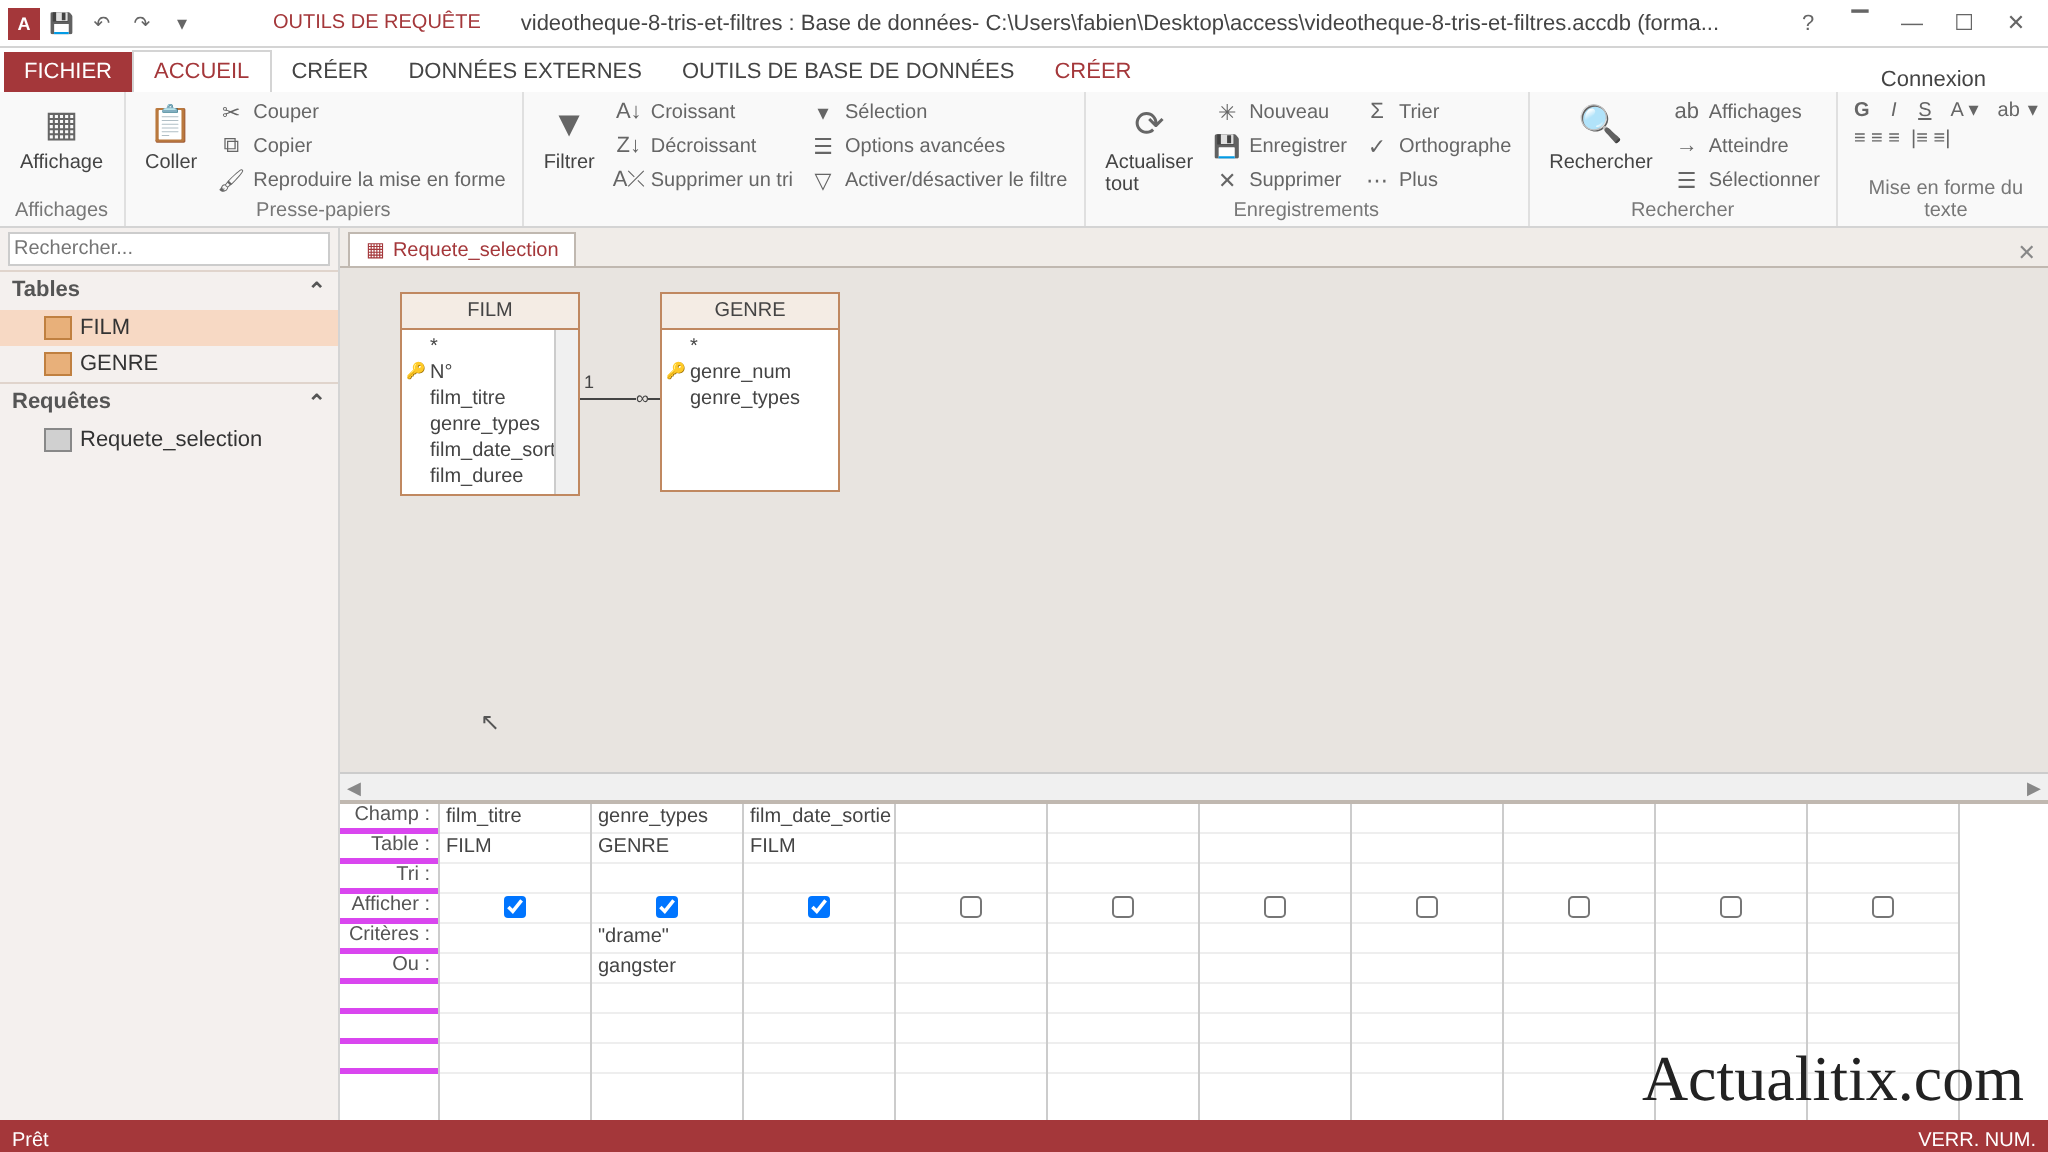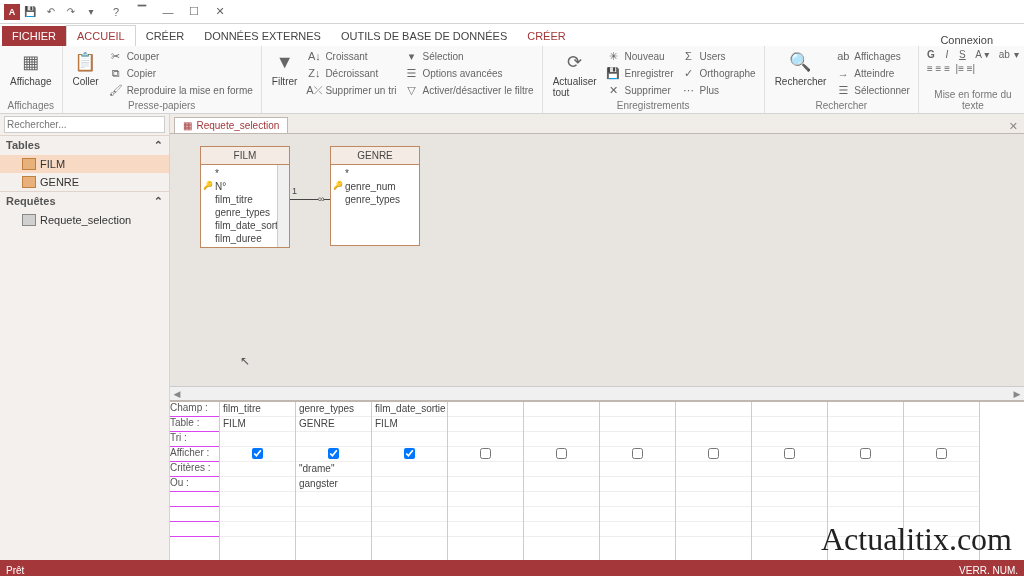--- a/index.html
+++ b/index.html
@@ -60,21 +60,21 @@
 .tablebox-body { padding:2px; font-size:10px; max-height:90px; overflow:hidden; position:relative; }
 .tablebox-field { padding:1px 4px 1px 12px; position:relative; }
 .tablebox-field.key::before { content:"🔑"; position:absolute; left:0; font-size:8px; }
 .tablebox-scroll { position:absolute; right:0; top:0; bottom:0; width:12px; background:#f0f0f0; border-left:1px solid #ccc; }
 .join-line { position:absolute; border-top:1px solid #444; }
 .join-label { position:absolute; font-size:9px; background:#e8e4e0; }
 
 
 .querygrid-wrap { height:160px; background:#fff; border-top:2px solid #c0b8b0; display:flex; }
 .querygrid-labels { width:50px; border-right:1px solid #ccc; }
-.querygrid-labels div { height:15px; font-size:10px; text-align:left; padding-right:4px; color:#555; border-bottom:1px solid #d946ef; }
+.querygrid-labels div { height:15px; font-size:10px; text-align:right; padding-right:4px; color:#555; border-bottom:3px solid #d946ef; }
 .querygrid-cols { flex:1; overflow-x:auto; display:flex; }
 .qcol { width:76px; border-right:1px solid #ccc; }
 .qcol div { height:15px; font-size:10px; padding:1px 3px; border-bottom:1px solid #eee; overflow:hidden; white-space:nowrap; }
 .qcol .chk { text-align:center; }
 .qcol .chk input { width:11px; height:11px; }
 
 
 .statusbar { height:16px; background:#a4373a; color:#fff; font-size:10px; display:flex; align-items:flex-end; padding:0 6px; position:absolute; bottom:0; left:0; right:0; }
 .statusbar .sb-right { margin-left:auto; }
 
@@ -87,20 +87,24 @@
 </head>
 <body>
 
 <div class="titlebar">
   <div class="qat">
     <div class="qat-icon">A</div>
     <div class="qat-btn">💾</div>
     <div class="qat-btn">↶</div>
     <div class="qat-btn">↷</div>
     <div class="qat-btn">▾</div>
+  </div>
+  <div class="title-center">
+    <span class="contextual">OUTILS DE REQUÊTE</span>
+    <span>videotheque-8-tris-et-filtres : Base de données- C:\Users\fabien\Desktop\access\videotheque-8-tris-et-filtres.accdb (forma...</span>
   </div>
   <div class="win-controls">
     <div class="win-btn">?</div>
     <div class="win-btn">▔</div>
     <div class="win-btn">—</div>
     <div class="win-btn">☐</div>
     <div class="win-btn">✕</div>
   </div>
 </div>
 
@@ -203,21 +207,21 @@
             <span>Enregistrer</span>
           </div>
         <div class="ribbon-smallbtn">
             <span class="sicon">✕</span>
             <span>Supprimer</span>
           </div>
       </div>
       <div class="ribbon-col">
         <div class="ribbon-smallbtn">
             <span class="sicon">Σ</span>
-            <span>Users</span>
+            <span>Trier</span>
           </div>
         <div class="ribbon-smallbtn">
             <span class="sicon">✓</span>
             <span>Orthographe</span>
           </div>
         <div class="ribbon-smallbtn">
             <span class="sicon">⋯</span>
             <span>Plus</span>
           </div>
       </div>

